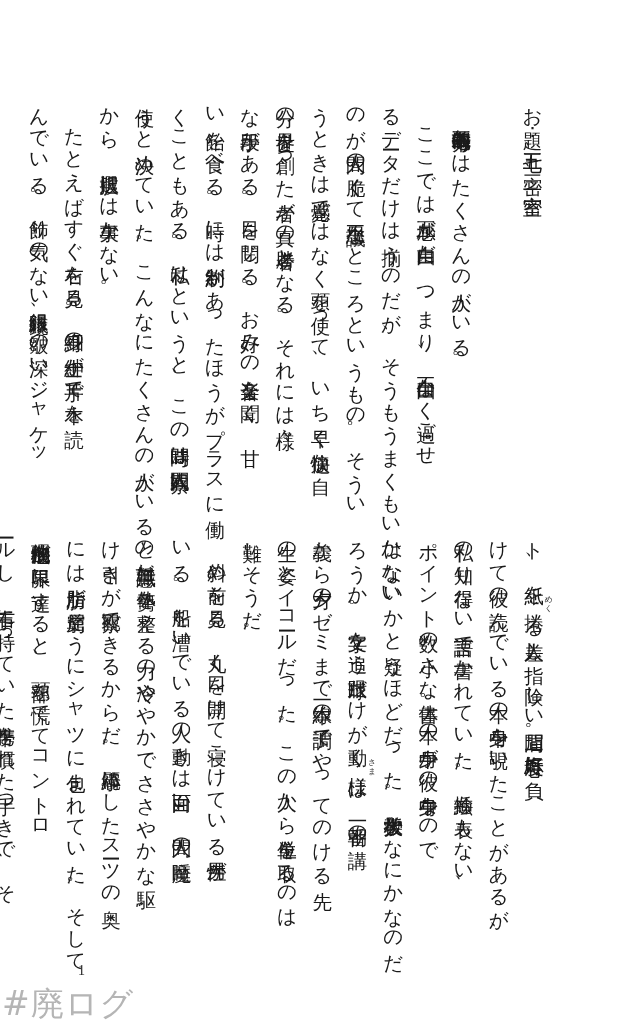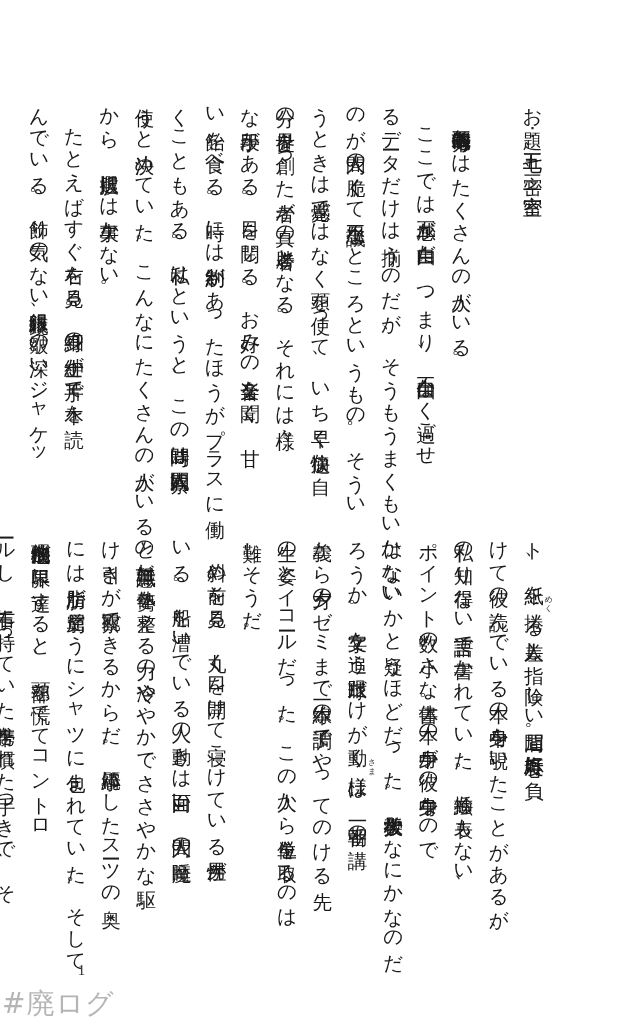--- a/index.html
+++ b/index.html
@@ -63,21 +63,21 @@
       top: 963px;
       font-family: "Liberation Serif", serif;
       font-size: 14px;
       color: #222;
     }
     .watermark {
       position: absolute;
       left: 2px;
       top: 986px;
       font-family: "DejaVu Sans", sans-serif;
-      font-size: 28px;
+      font-size: 33px;
       letter-spacing: 1px;
       color: #b5b5b5;
       line-height: 36px;
     }
   </style>
 </head>
 <body>
 
 <div class="page">
 

